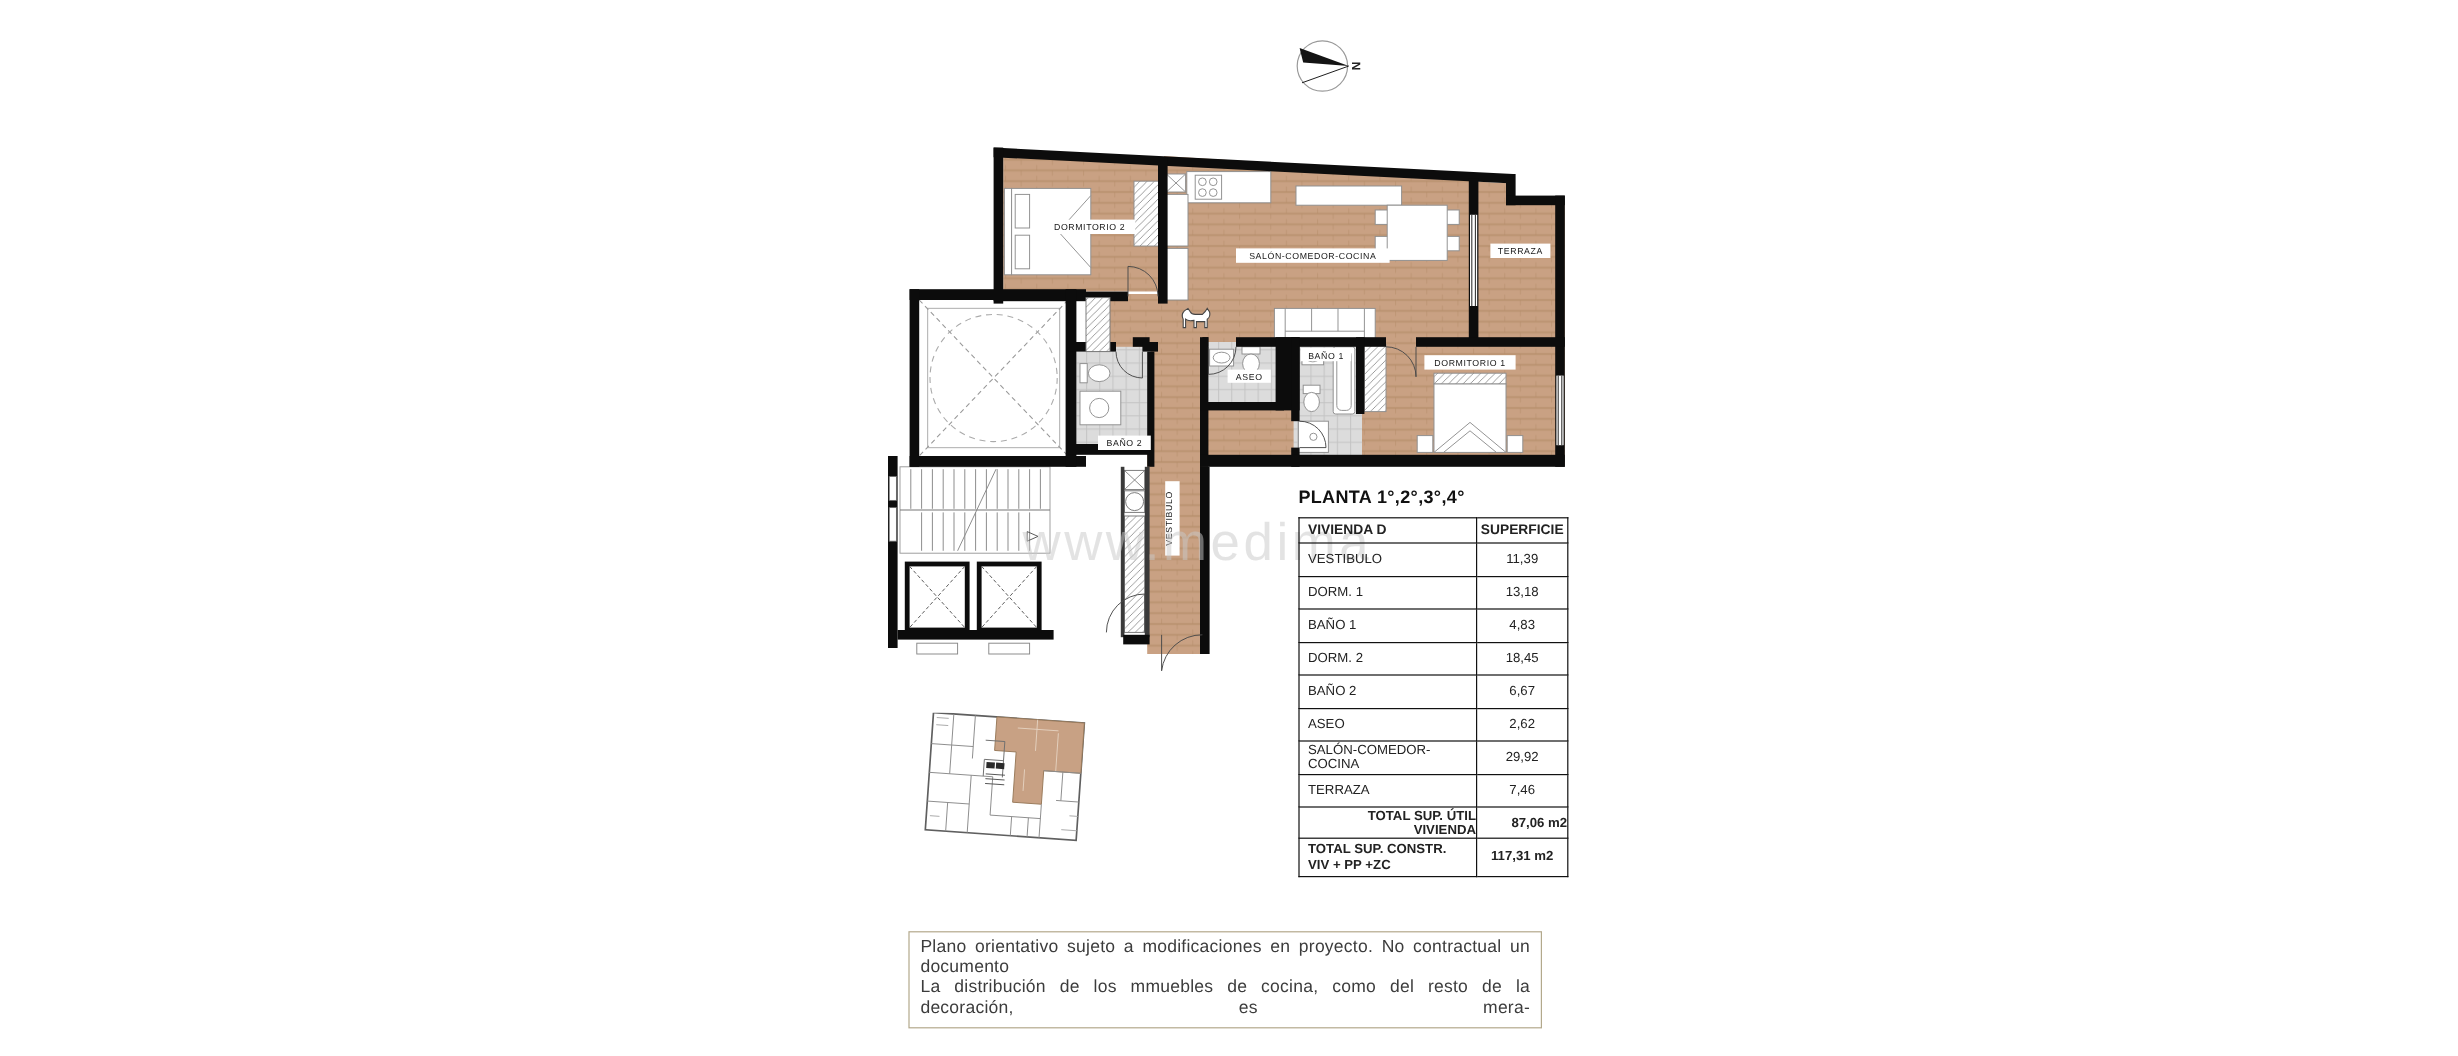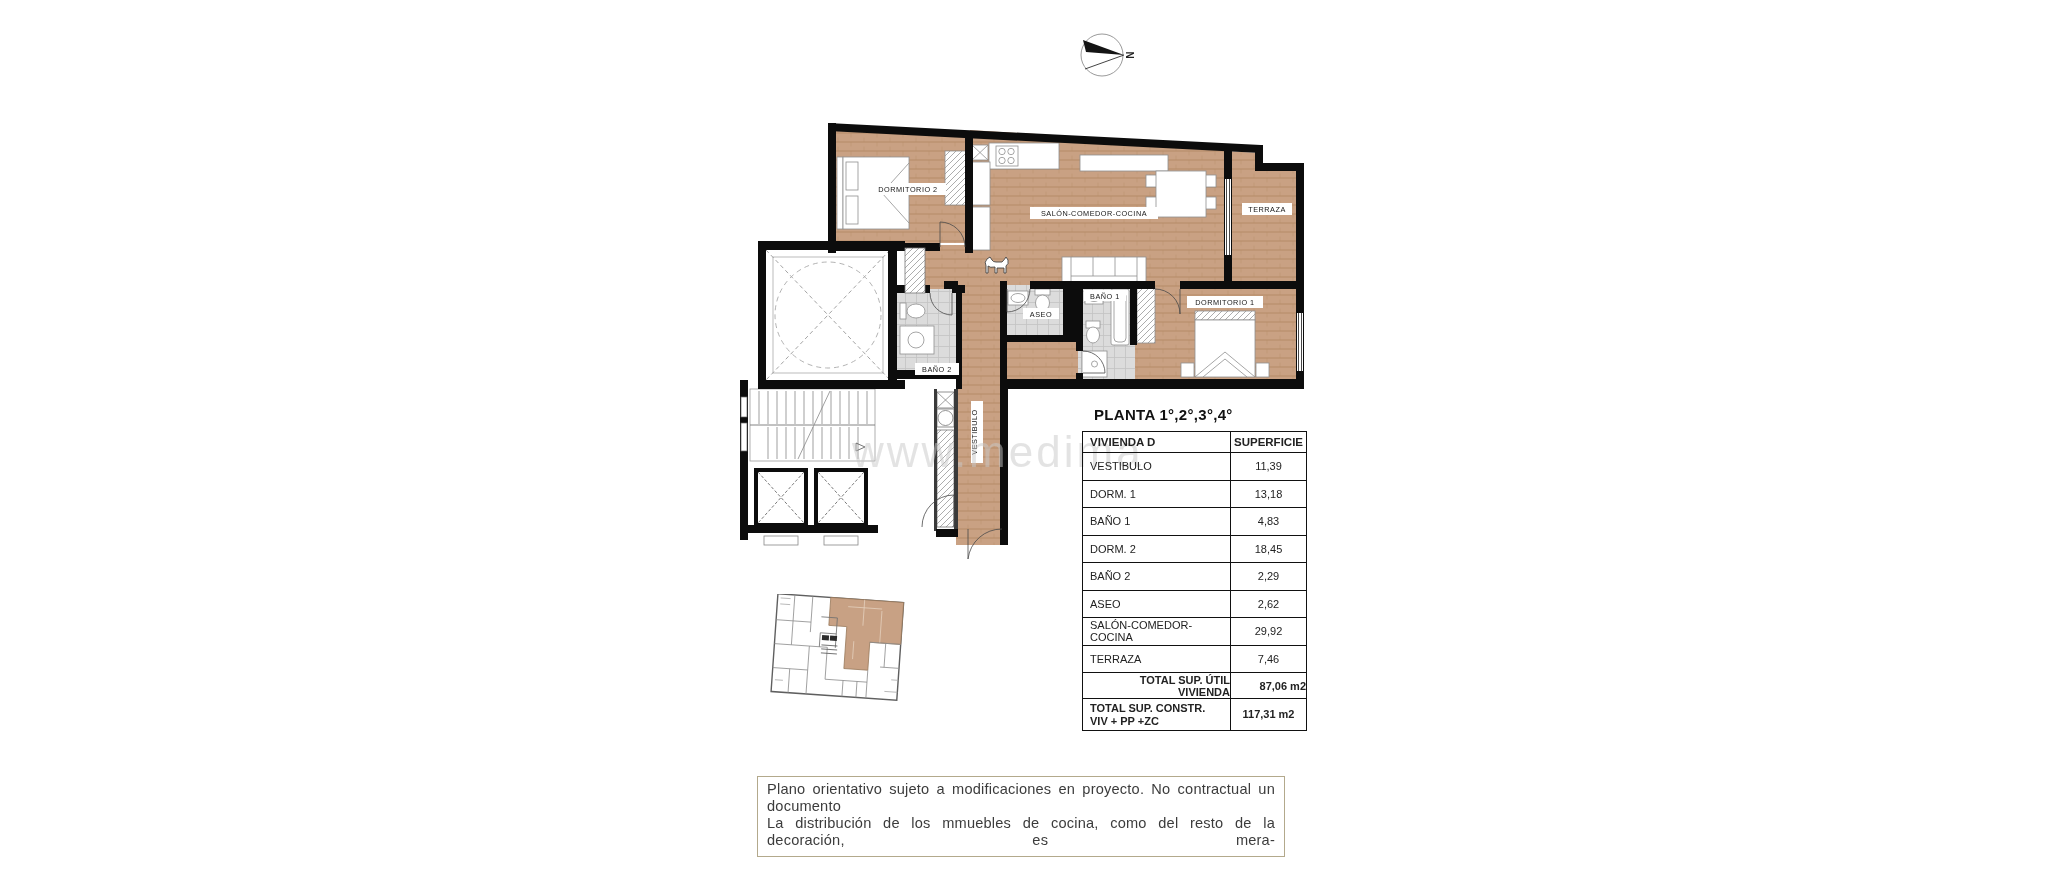--- a/index.html
+++ b/index.html
@@ -1,20 +1,20 @@
 <!DOCTYPE html>
 <html><head>
 <meta charset="utf-8">
 <style>
   html,body{margin:0;padding:0;background:#fff;}
   body{width:2048px;height:880px;position:relative;font-family:"Liberation Sans",sans-serif;color:#1a1a1a;overflow:hidden;}
   .abs{position:absolute;}
   
   #table-block{left:1082px;top:406px;width:226px;}
-  #plan-title{font-weight:bold;font-size:15px;letter-spacing:.3px;color:#111;margin:0 0 8px 12px;}
+  #plan-title{font-weight:bold;font-size:15px;letter-spacing:.3px;color:#111;margin:0 0 8px 0;}
   table.sup{border-collapse:collapse;width:224px;table-layout:fixed;}
   table.sup td{border:1.6px solid #111;font-size:11px;color:#222;padding:0 0 0 7px;vertical-align:middle;}
   table.sup td.val{text-align:center;padding:0;}
   table.sup tr.hd td{font-weight:bold;font-size:11.5px;height:20px;}
   table.sup tr.dr td{height:26.5px;}
   table.sup tr.tot td{font-weight:bold;height:25px;text-align:right;}
   table.sup tr.tot2 td{font-weight:bold;height:31px;line-height:13px;}
   col.c1{width:148px;} col.c2{width:76px;}
   
   #disclaimer{left:757px;top:776px;width:508px;border:1px solid #b3a98c;padding:4px 9px 7px 9px;
@@ -259,21 +259,21 @@
     <tr class="dr">
       <td>BAÑO 1</td>
       <td class="val">4,83</td>
     </tr>
     <tr class="dr">
       <td>DORM. 2</td>
       <td class="val">18,45</td>
     </tr>
     <tr class="dr">
       <td>BAÑO 2</td>
-      <td class="val">2,29</td>
+      <td class="val">6,67</td>
     </tr>
     <tr class="dr">
       <td>ASEO</td>
       <td class="val">2,62</td>
     </tr>
     <tr class="dr">
       <td>SALÓN-COMEDOR-COCINA</td>
       <td class="val">29,92</td>
     </tr>
     <tr class="dr">

